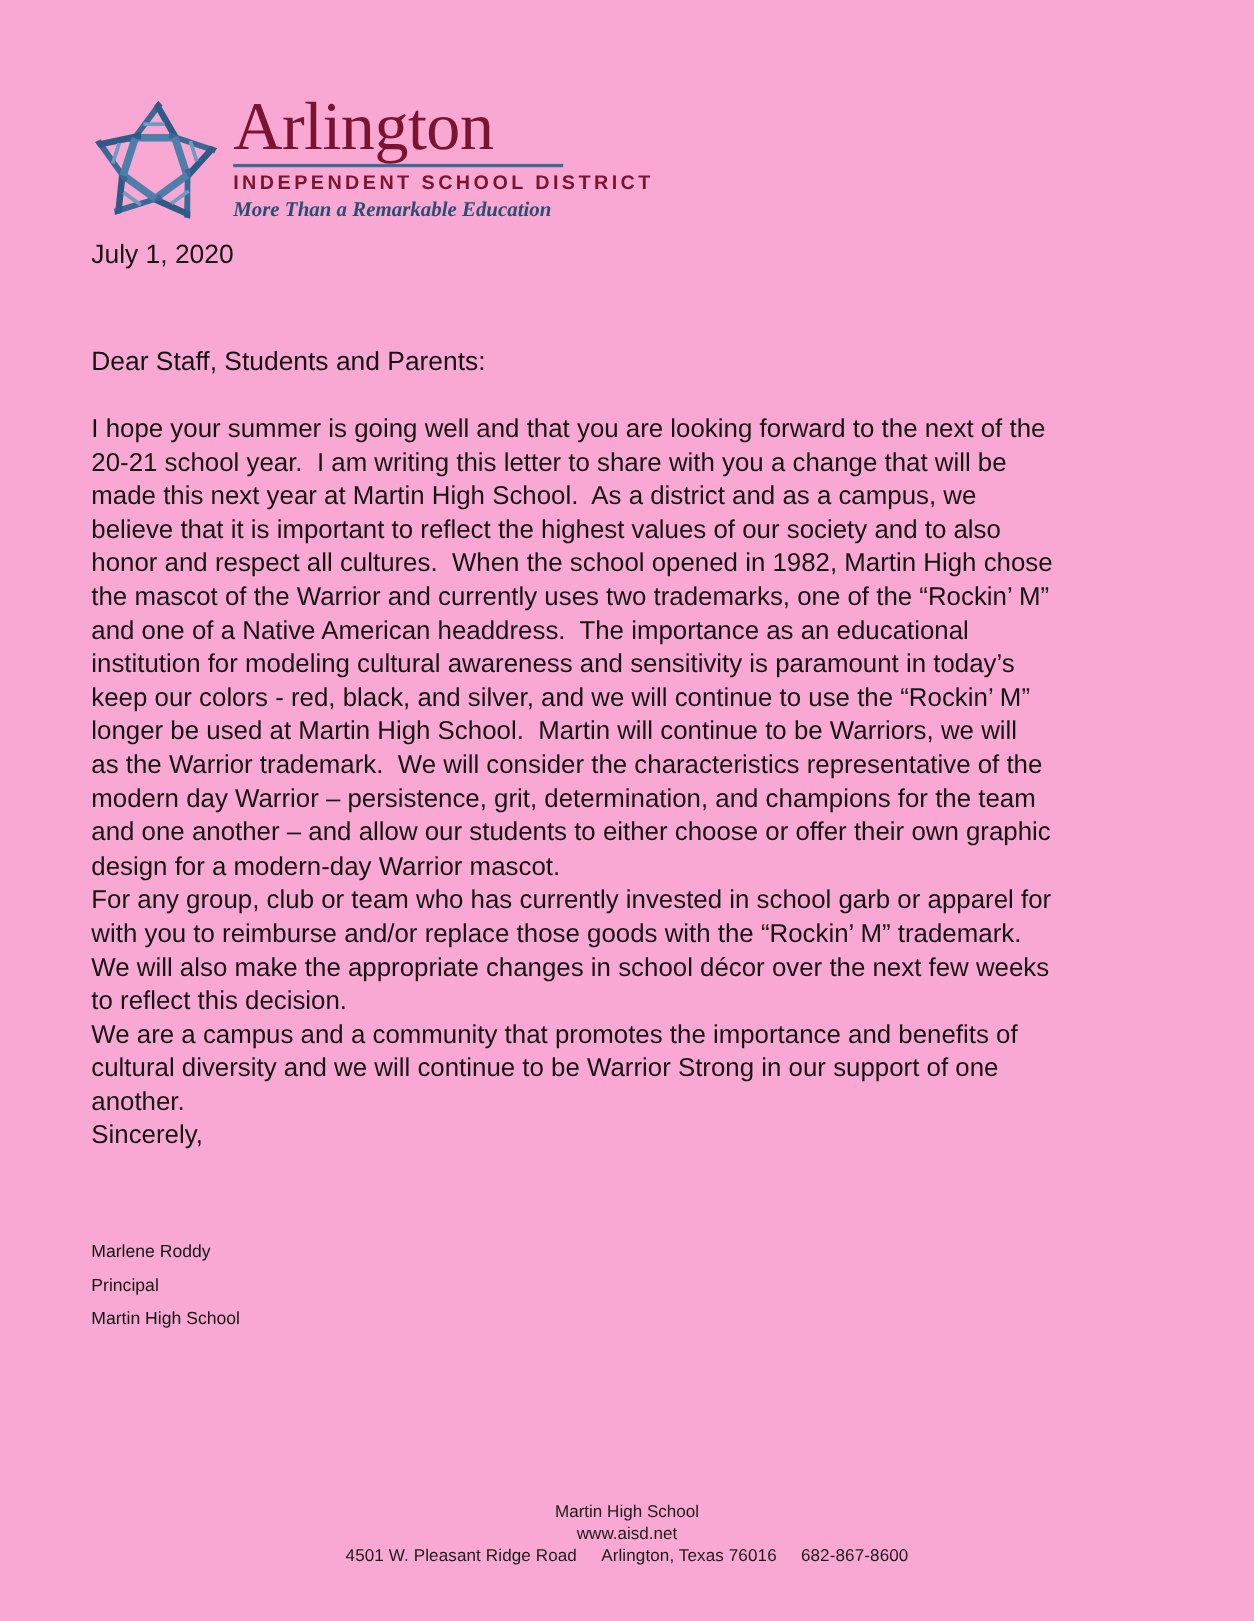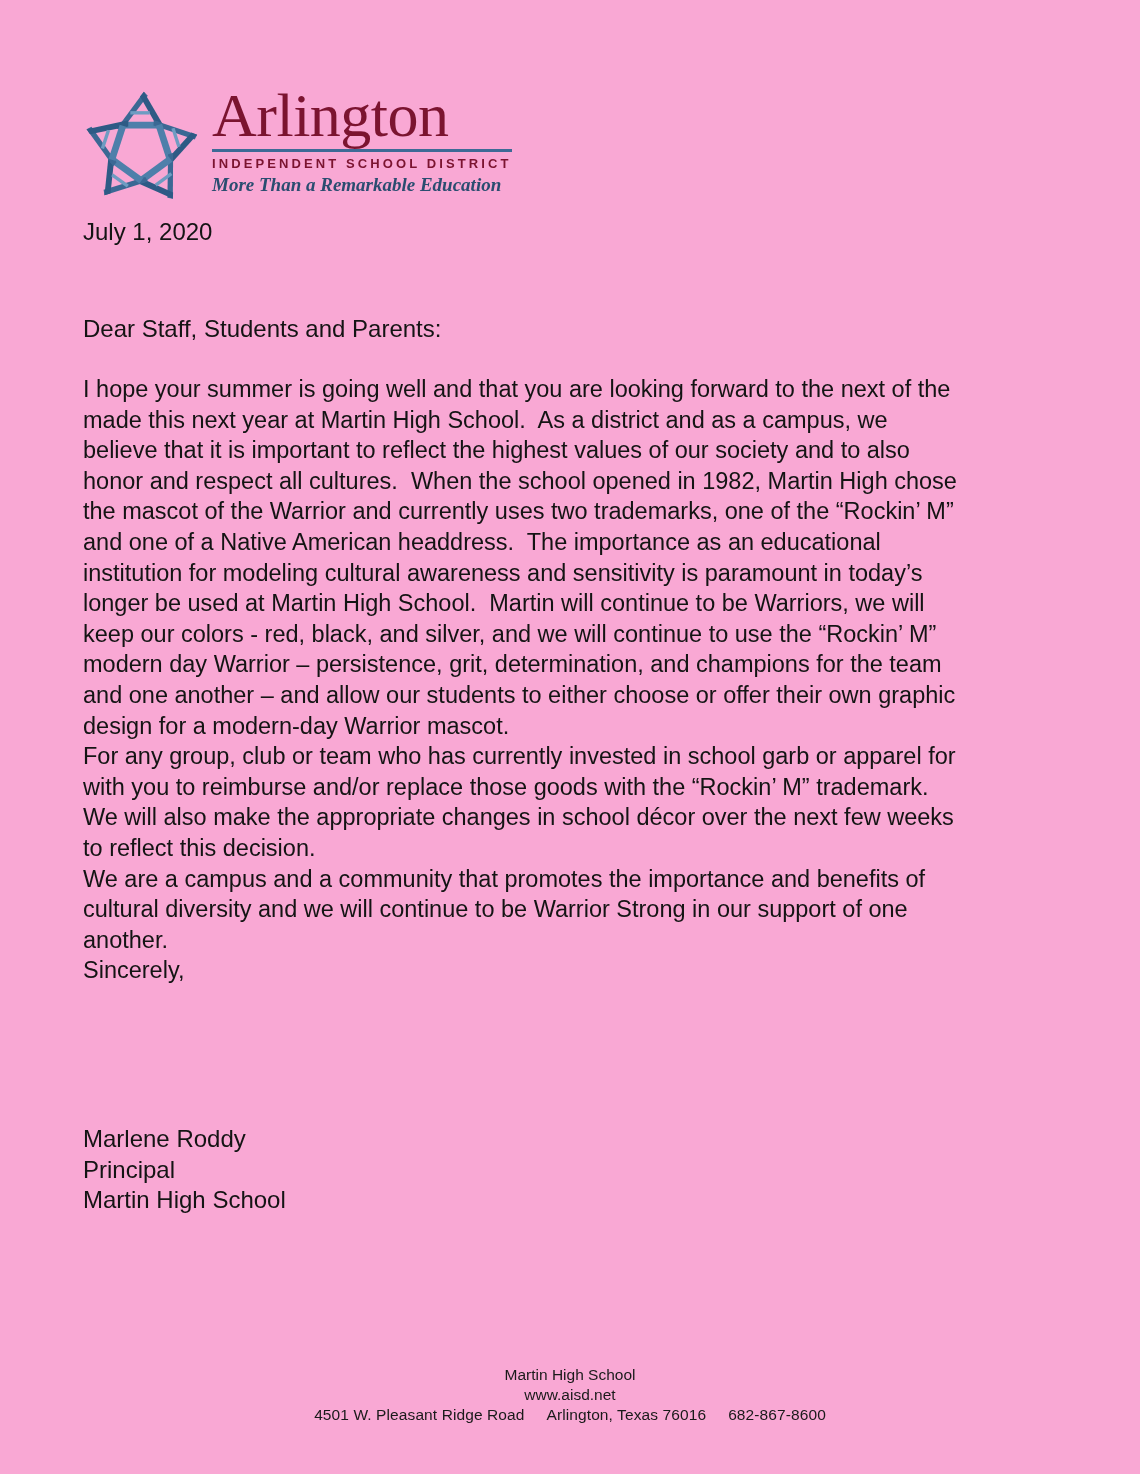--- a/index.html
+++ b/index.html
@@ -59,21 +59,21 @@
   .wordmark-rule .bar {
     position: absolute;
     left: 0;
     right: 0;
     top: 2px;
     height: 3px;
     background: #3D6A96;
   }
   .wordmark-sub {
     font-family: "Liberation Sans", sans-serif;
-    font-size: 13px;
+    font-size: 18px;
     letter-spacing: 3.1px;
     color: #7B1430;
     font-weight: 700;
     white-space: nowrap;
   }
   .wordmark-tag {
     font-family: "Liberation Serif", serif;
     font-style: italic;
     font-weight: 700;
     font-size: 19px;
@@ -111,21 +111,21 @@
   }
   .letter-body .ln {
     display: block;
     white-space: pre;
   }
 
   .signoff {
     position: absolute;
     left: 83px;
     top: 1124px;
-    font-size: 24px;
+    font-size: 16px;
     line-height: 30.6px;
     color: #141414;
   }
   .signoff .ln { display: block; }
 
   
   .footer {
     position: absolute;
     left: 0;
     right: 0;
@@ -189,28 +189,30 @@
       <div class="wordmark-tag">More Than a Remarkable Education</div>
     </div>
   </div>
 
   <div class="letter-date">July 1, 2020</div>
 
   <div class="letter-salutation">Dear Staff, Students and Parents:</div>
 
   <div class="letter-body" id="letter-body">
       <span class="ln">I hope your summer is going well and that you are looking forward to the next of the</span>
+      <span class="ln">20-21 school year.  I am writing this letter to share with you a change that will be</span>
       <span class="ln">made this next year at Martin High School.  As a district and as a campus, we</span>
       <span class="ln">believe that it is important to reflect the highest values of our society and to also</span>
       <span class="ln">honor and respect all cultures.  When the school opened in 1982, Martin High chose</span>
       <span class="ln">the mascot of the Warrior and currently uses two trademarks, one of the “Rockin’ M”</span>
       <span class="ln">and one of a Native American headdress.  The importance as an educational</span>
       <span class="ln">institution for modeling cultural awareness and sensitivity is paramount in today’s</span>
+      <span class="ln">keep our colors - red, black, and silver, and we will continue to use the “Rockin’ M”</span>
       <span class="ln">longer be used at Martin High School.  Martin will continue to be Warriors, we will</span>
-      <span class="ln">keep our colors - red, black, and silver, and we will continue to use the “Rockin’ M”</span>
+      <span class="ln">as the Warrior trademark.  We will consider the characteristics representative of the</span>
       <span class="ln">modern day Warrior – persistence, grit, determination, and champions for the team</span>
       <span class="ln">and one another – and allow our students to either choose or offer their own graphic</span>
       <span class="ln">design for a modern-day Warrior mascot.</span>
       <span class="ln">For any group, club or team who has currently invested in school garb or apparel for</span>
       <span class="ln">with you to reimburse and/or replace those goods with the “Rockin’ M” trademark.</span>
       <span class="ln">We will also make the appropriate changes in school décor over the next few weeks</span>
       <span class="ln">to reflect this decision.</span>
       <span class="ln">We are a campus and a community that promotes the importance and benefits of</span>
       <span class="ln">cultural diversity and we will continue to be Warrior Strong in our support of one</span>
       <span class="ln">another.</span>

